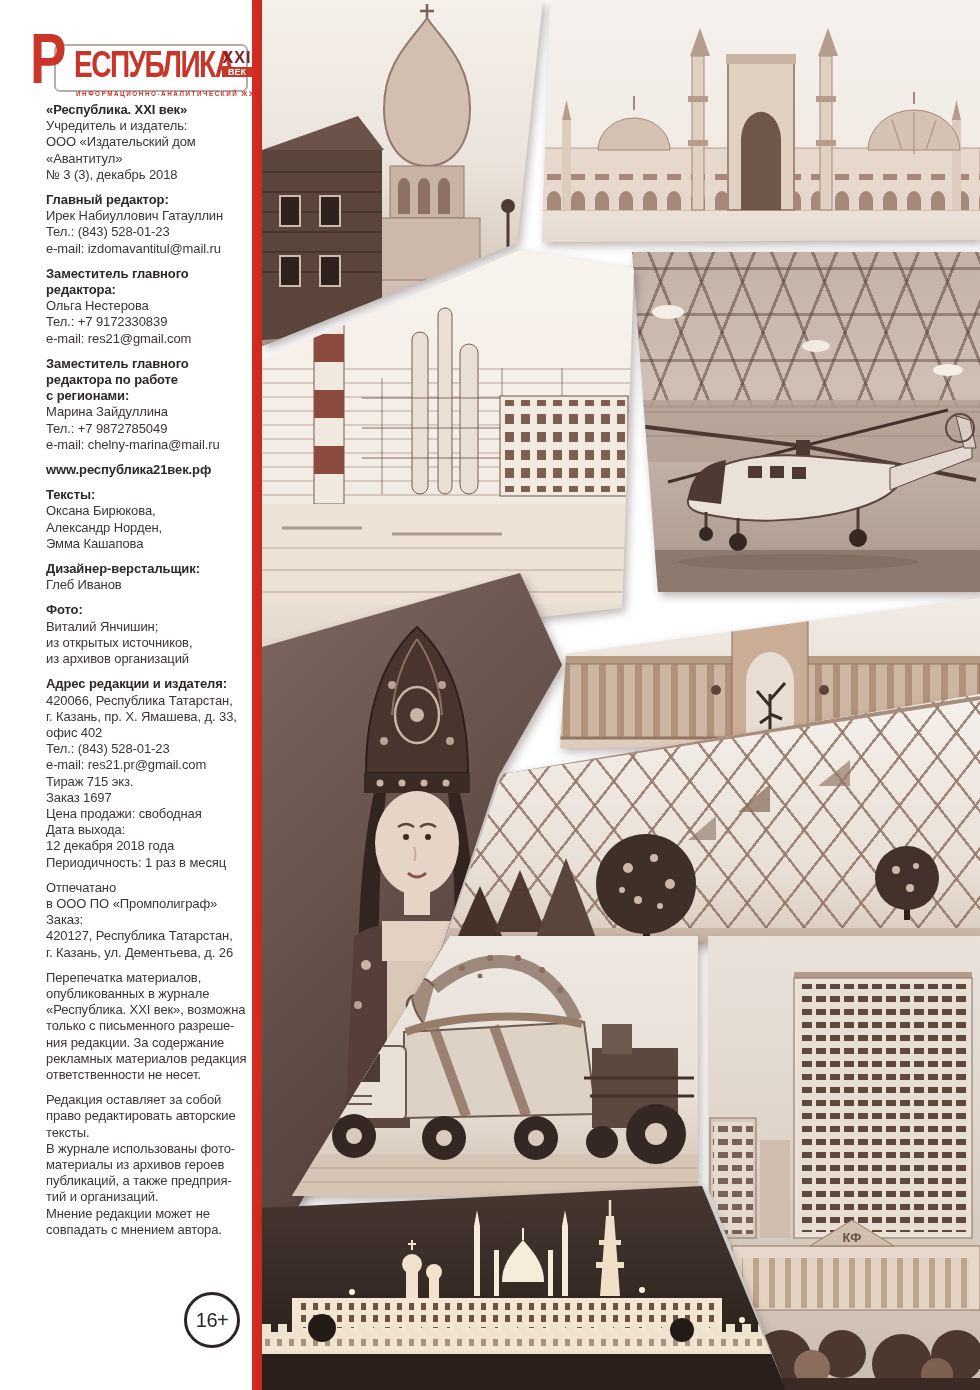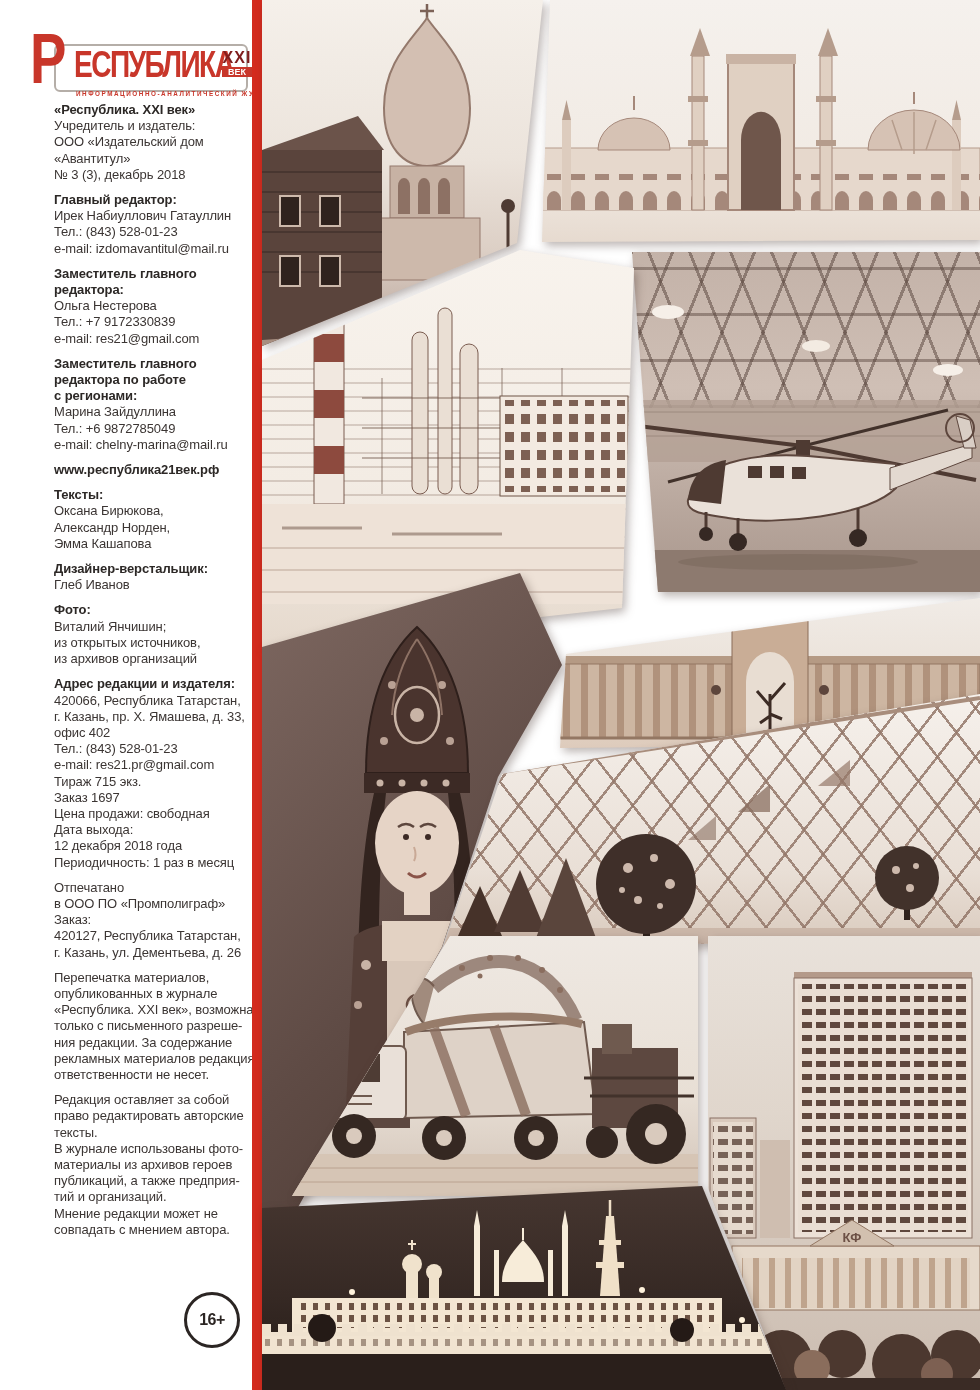--- a/index.html
+++ b/index.html
@@ -19,27 +19,27 @@
              color:#c8362a;letter-spacing:-2px;transform:scaleX(.78);transform-origin:left top;}
   .logo-era{position:absolute;right:0px;top:16px;width:30px;text-align:center;}
   .era-top{display:block;font-size:16px;font-weight:800;color:#7f1d1d;letter-spacing:1px;line-height:16px;}
   .era-bottom{display:block;font-size:9px;font-weight:700;color:#fff;background:#c8362a;
               margin-top:1px;padding:0 2px;text-transform:uppercase;}
   .logo-tagline{position:absolute;left:46px;bottom:3px;font-size:6.3px;font-weight:700;
                 color:#c8362a;letter-spacing:1.55px;white-space:nowrap;}
 
   .masthead{position:absolute;left:46px;top:102px;width:206px;color:#3b3533;
             font-size:13px;line-height:16.2px;}
-  .masthead p.block{margin:0 0 9px 8px;}
+  .masthead p.block{margin:0 0 9px 0;}
   .masthead .line{display:block;white-space:nowrap;letter-spacing:-0.1px;}
   .masthead .b{font-weight:700;color:#2c2826;}
 
   .badge{position:absolute;left:184px;top:1292px;width:50px;height:50px;border:3.5px solid #2b2523;
          border-radius:50%;display:flex;align-items:center;justify-content:center;background:#fff;}
-  .badge span{font-size:16px;font-weight:700;color:#2b2523;letter-spacing:-0.5px;}
+  .badge span{font-size:20px;font-weight:400;color:#2b2523;letter-spacing:-0.5px;}
 
   
   .collage{position:absolute;left:262px;top:0;width:718px;height:1390px;}
   .ph{position:absolute;filter:drop-shadow(3px 4px 5px rgba(60,40,35,.35));}
   .ph .in{position:absolute;inset:0;overflow:hidden;}
   .ph svg{position:absolute;left:0;top:0;}
 
   .p1{left:0;top:0;width:288px;height:350px;}
   .p1 .in{clip-path:polygon(0 0,281px 0,255px 243px,0 346px);
           background:linear-gradient(180deg,#f5f0ea 0%,#ece4dc 45%,#dccfc5 72%,#b5a096 100%);}
@@ -116,21 +116,21 @@
         <span class="line b">редактора:</span>
         <span class="line">Ольга Нестерова</span>
         <span class="line">Тел.: +7 9172330839</span>
         <span class="line">e-mail: res21@gmail.com</span>
       </p>
       <p class="block">
         <span class="line b">Заместитель главного</span>
         <span class="line b">редактора по работе</span>
         <span class="line b">с регионами:</span>
         <span class="line">Марина Зайдуллина</span>
-        <span class="line">Тел.: +6 9872785049</span>
+        <span class="line">Тел.: +7 9872785049</span>
         <span class="line">e-mail: chelny-marina@mail.ru</span>
       </p>
       <p class="block">
         <span class="line b">www.республика21век.рф</span>
       </p>
       <p class="block">
         <span class="line b">Тексты:</span>
         <span class="line">Оксана Бирюкова,</span>
         <span class="line">Александр Норден,</span>
         <span class="line">Эмма Кашапова</span>

